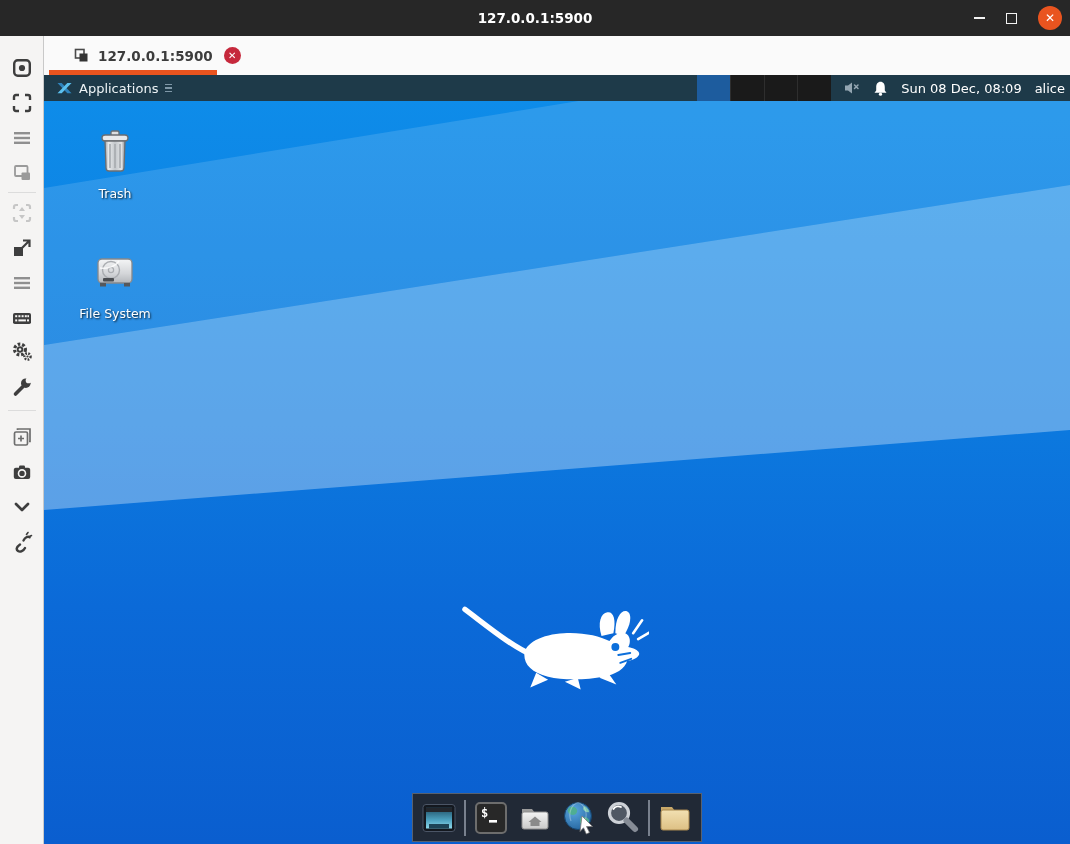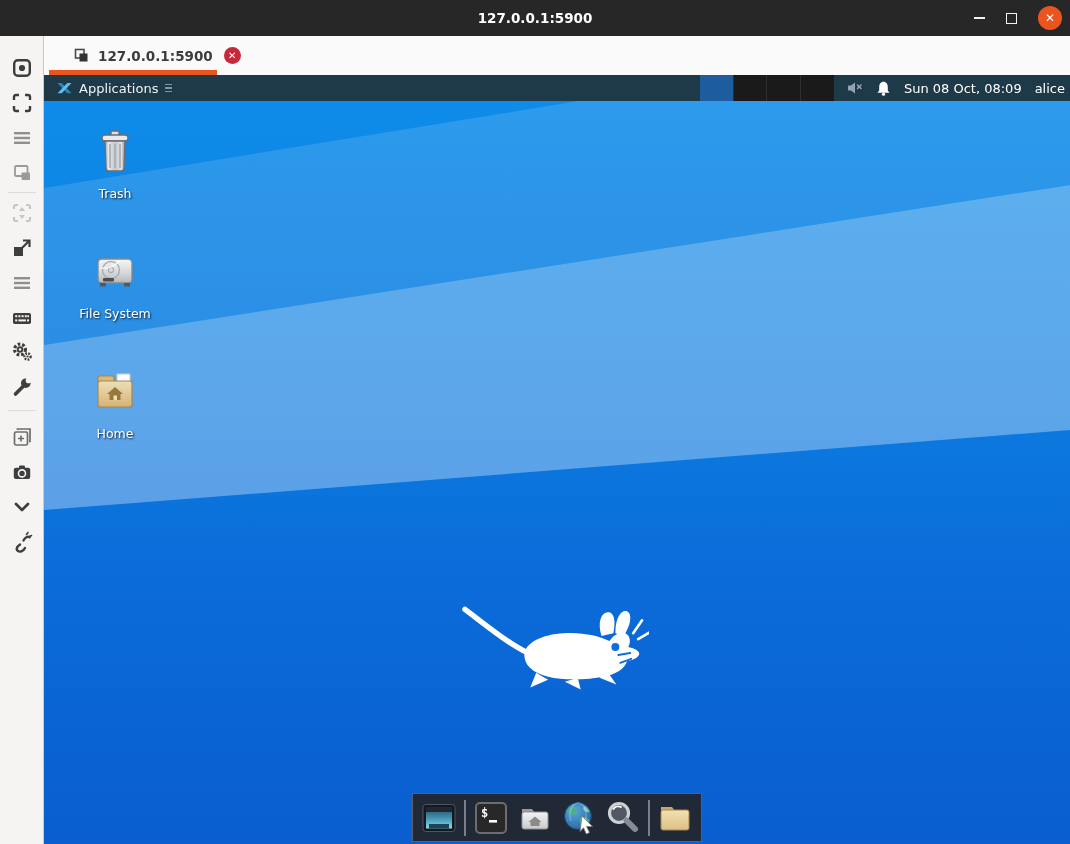--- a/index.html
+++ b/index.html
@@ -218,21 +218,21 @@
       </div>
       <div class="tray">
         <svg width="16" height="14" viewBox="0 0 16 14">
           <path d="M1,4.5 H4 L8,1.5 V12.5 L4,9.5 H1 Z" fill="#93a5b1"></path>
           <path d="M10.5,4 L14,7.5 M14,4 L10.5,7.5" stroke="#93a5b1" stroke-width="1.5" stroke-linecap="round"></path>
         </svg>
         <svg width="15" height="15" viewBox="0 0 14 14">
           <path d="M7,0.8 C9.6,0.8 11,2.9 11,5.8 L11,8.8 L12.6,10.9 L1.4,10.9 L3,8.8 L3,5.8 C3,2.9 4.4,0.8 7,0.8 Z" fill="#ffffff"></path>
           <circle cx="7" cy="12.3" r="1.5" fill="#ffffff"></circle>
         </svg>
-        <span class="clock">Sun 08 Oct, 08:09</span>
+        <span class="clock">Sun 08 Dec, 08:09</span>
         <span class="user">alice</span>
       </div>
     </div>
 
     <div class="wall">
       <div class="stripe faint"></div>
       <div class="stripe strong"></div>
 
       <div class="dicon" style="top:26px">
         <svg width="48" height="48" viewBox="0 0 48 48">
@@ -266,36 +266,20 @@
           <circle cx="20" cy="23" r="8.5" fill="none" stroke="#aaadb1" stroke-width="1.4"></circle>
           <circle cx="20" cy="23" r="2.6" fill="none" stroke="#aaadb1" stroke-width="1.2"></circle>
           <path d="M28,14 C24,20 16,22 9,21" fill="none" stroke="#ffffff" stroke-width="1.4" opacity="0.8"></path>
           <rect x="12" y="31" width="11" height="3.5" rx="1" fill="#4a4d51"></rect>
           <rect x="9" y="36" width="6" height="3.5" fill="#55585c"></rect>
           <rect x="33" y="36" width="6" height="3.5" fill="#55585c"></rect>
         </svg>
         <span class="lbl">File System</span>
       </div>
 
-      <div class="dicon" style="top:266px">
-        <svg width="48" height="48" viewBox="0 0 48 48">
-          <defs>
-            <linearGradient id="fg" x1="0" y1="0" x2="0" y2="1">
-              <stop offset="0" stop-color="#eedfb6"></stop>
-                <stop offset="1" stop-color="#d5b276"></stop>
-            </linearGradient>
-          </defs>
-          <rect x="7" y="9" width="16" height="9" rx="2" fill="#d9b878" stroke="#a8874e" stroke-width="1.2"></rect>
-          <rect x="26" y="7" width="13" height="11" fill="#ffffff" stroke="#c9c9c9" stroke-width="1"></rect>
-          <rect x="7" y="14" width="34" height="26" rx="2.5" fill="url(#fg)" stroke="#a8874e" stroke-width="1.2"></rect>
-          <path d="M24,20 L32,27 H29.5 V33 H18.5 V27 H16 Z" fill="#97793f"></path>
-          <rect x="22.5" y="28.5" width="3.5" height="4.5" fill="#eedfb6"></rect>
-        </svg>
-        <span class="lbl">Home</span>
-      </div>
 
       <svg class="xfce-logo" viewBox="0 0 190 88">
         <path d="M4,6 C28,24 52,44 74,53" fill="none" stroke="#ffffff" stroke-width="5.5" stroke-linecap="round"></path>
         <path d="M64,52 C64,40 82,31 104,30 C124,29 140,33 150,38 C154,32 160,28 166,30 C171,32 172,39 169,44 C174,45 179,47 180,50 C181,53 176,57 168,58 C166,66 156,72 144,74 C128,77 104,78 88,74 C72,70 64,62 64,52 Z" fill="#ffffff"></path>
         <path d="M142,33 C138,20 141,10 148,9 C154,8 157,16 154,30 Z" fill="#ffffff"></path>
         <path d="M156,30 C156,14 162,6 168,8 C173,10 172,22 164,33 Z" fill="#ffffff"></path>
         <circle cx="156" cy="44" r="4" fill="#0C6FDB"></circle>
         <path d="M174,30 L183,17 M179,36 L191,29" stroke="#ffffff" stroke-width="2.6" stroke-linecap="round"></path>
         <path d="M159,52 L171,50 M161,60 L172,56" stroke="#0C6FDB" stroke-width="2" stroke-linecap="round"></path>
         <path d="M148,69 L157,82 L140,75 Z" fill="#ffffff"></path>

